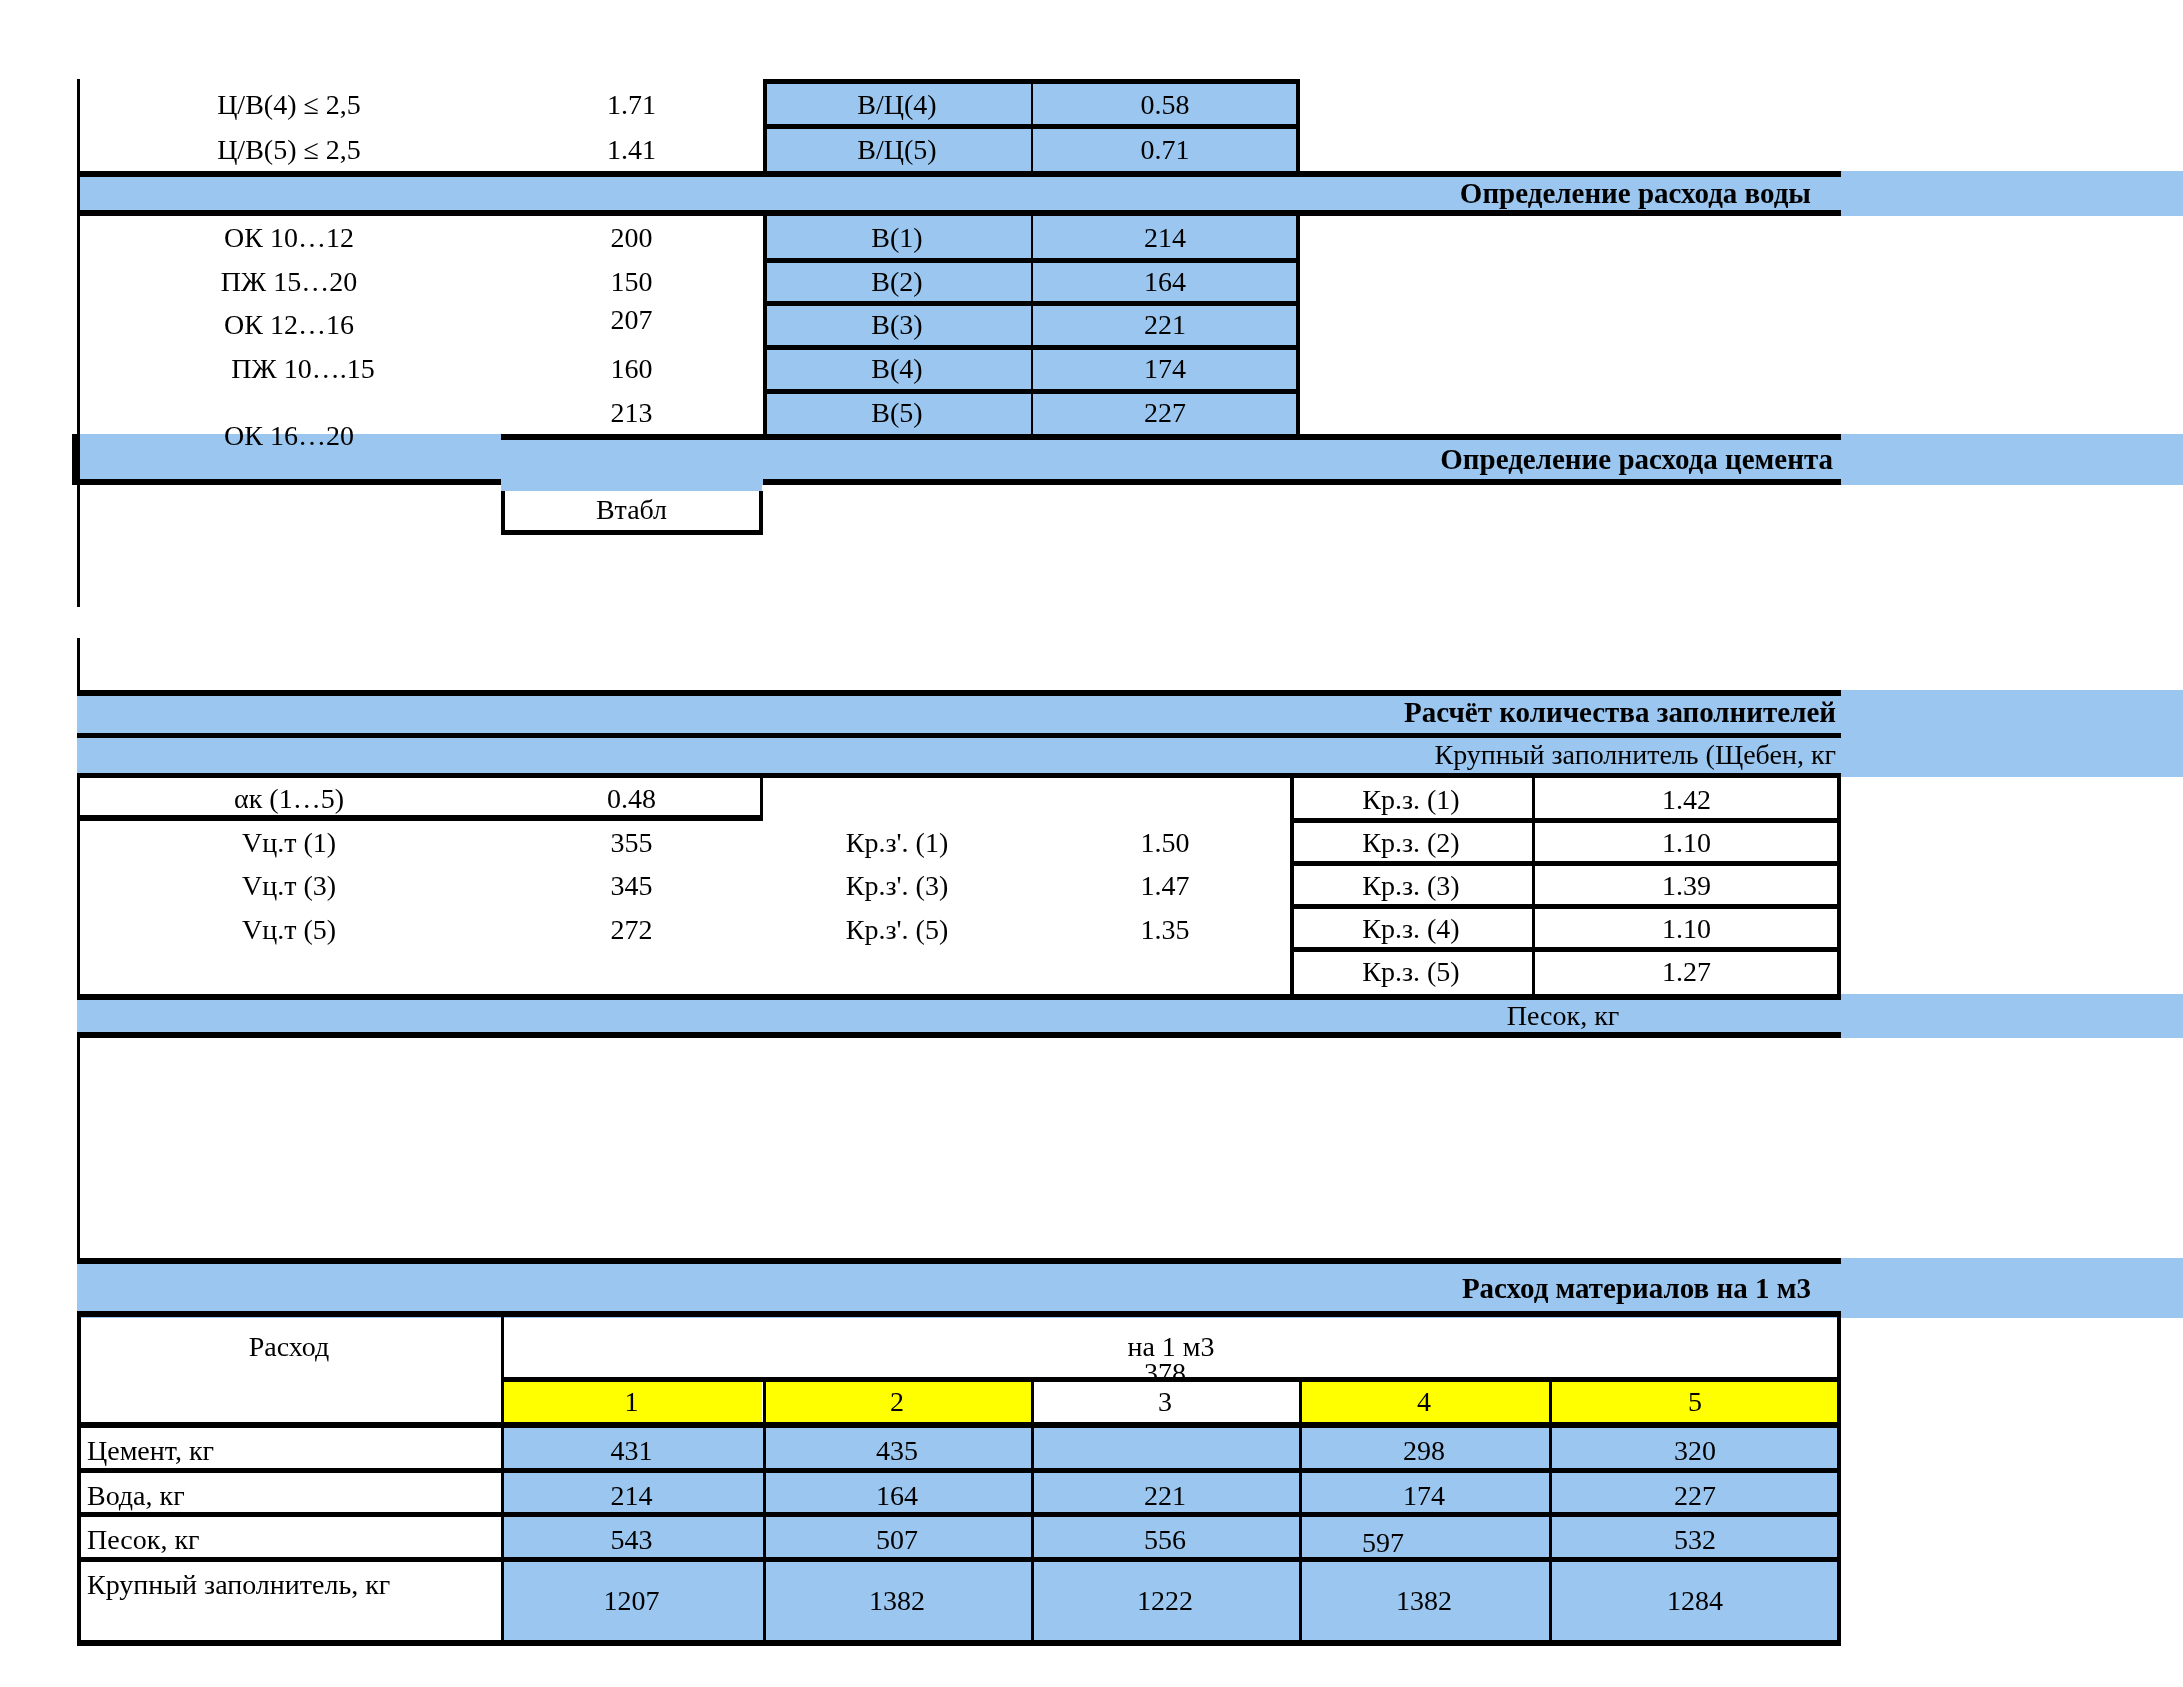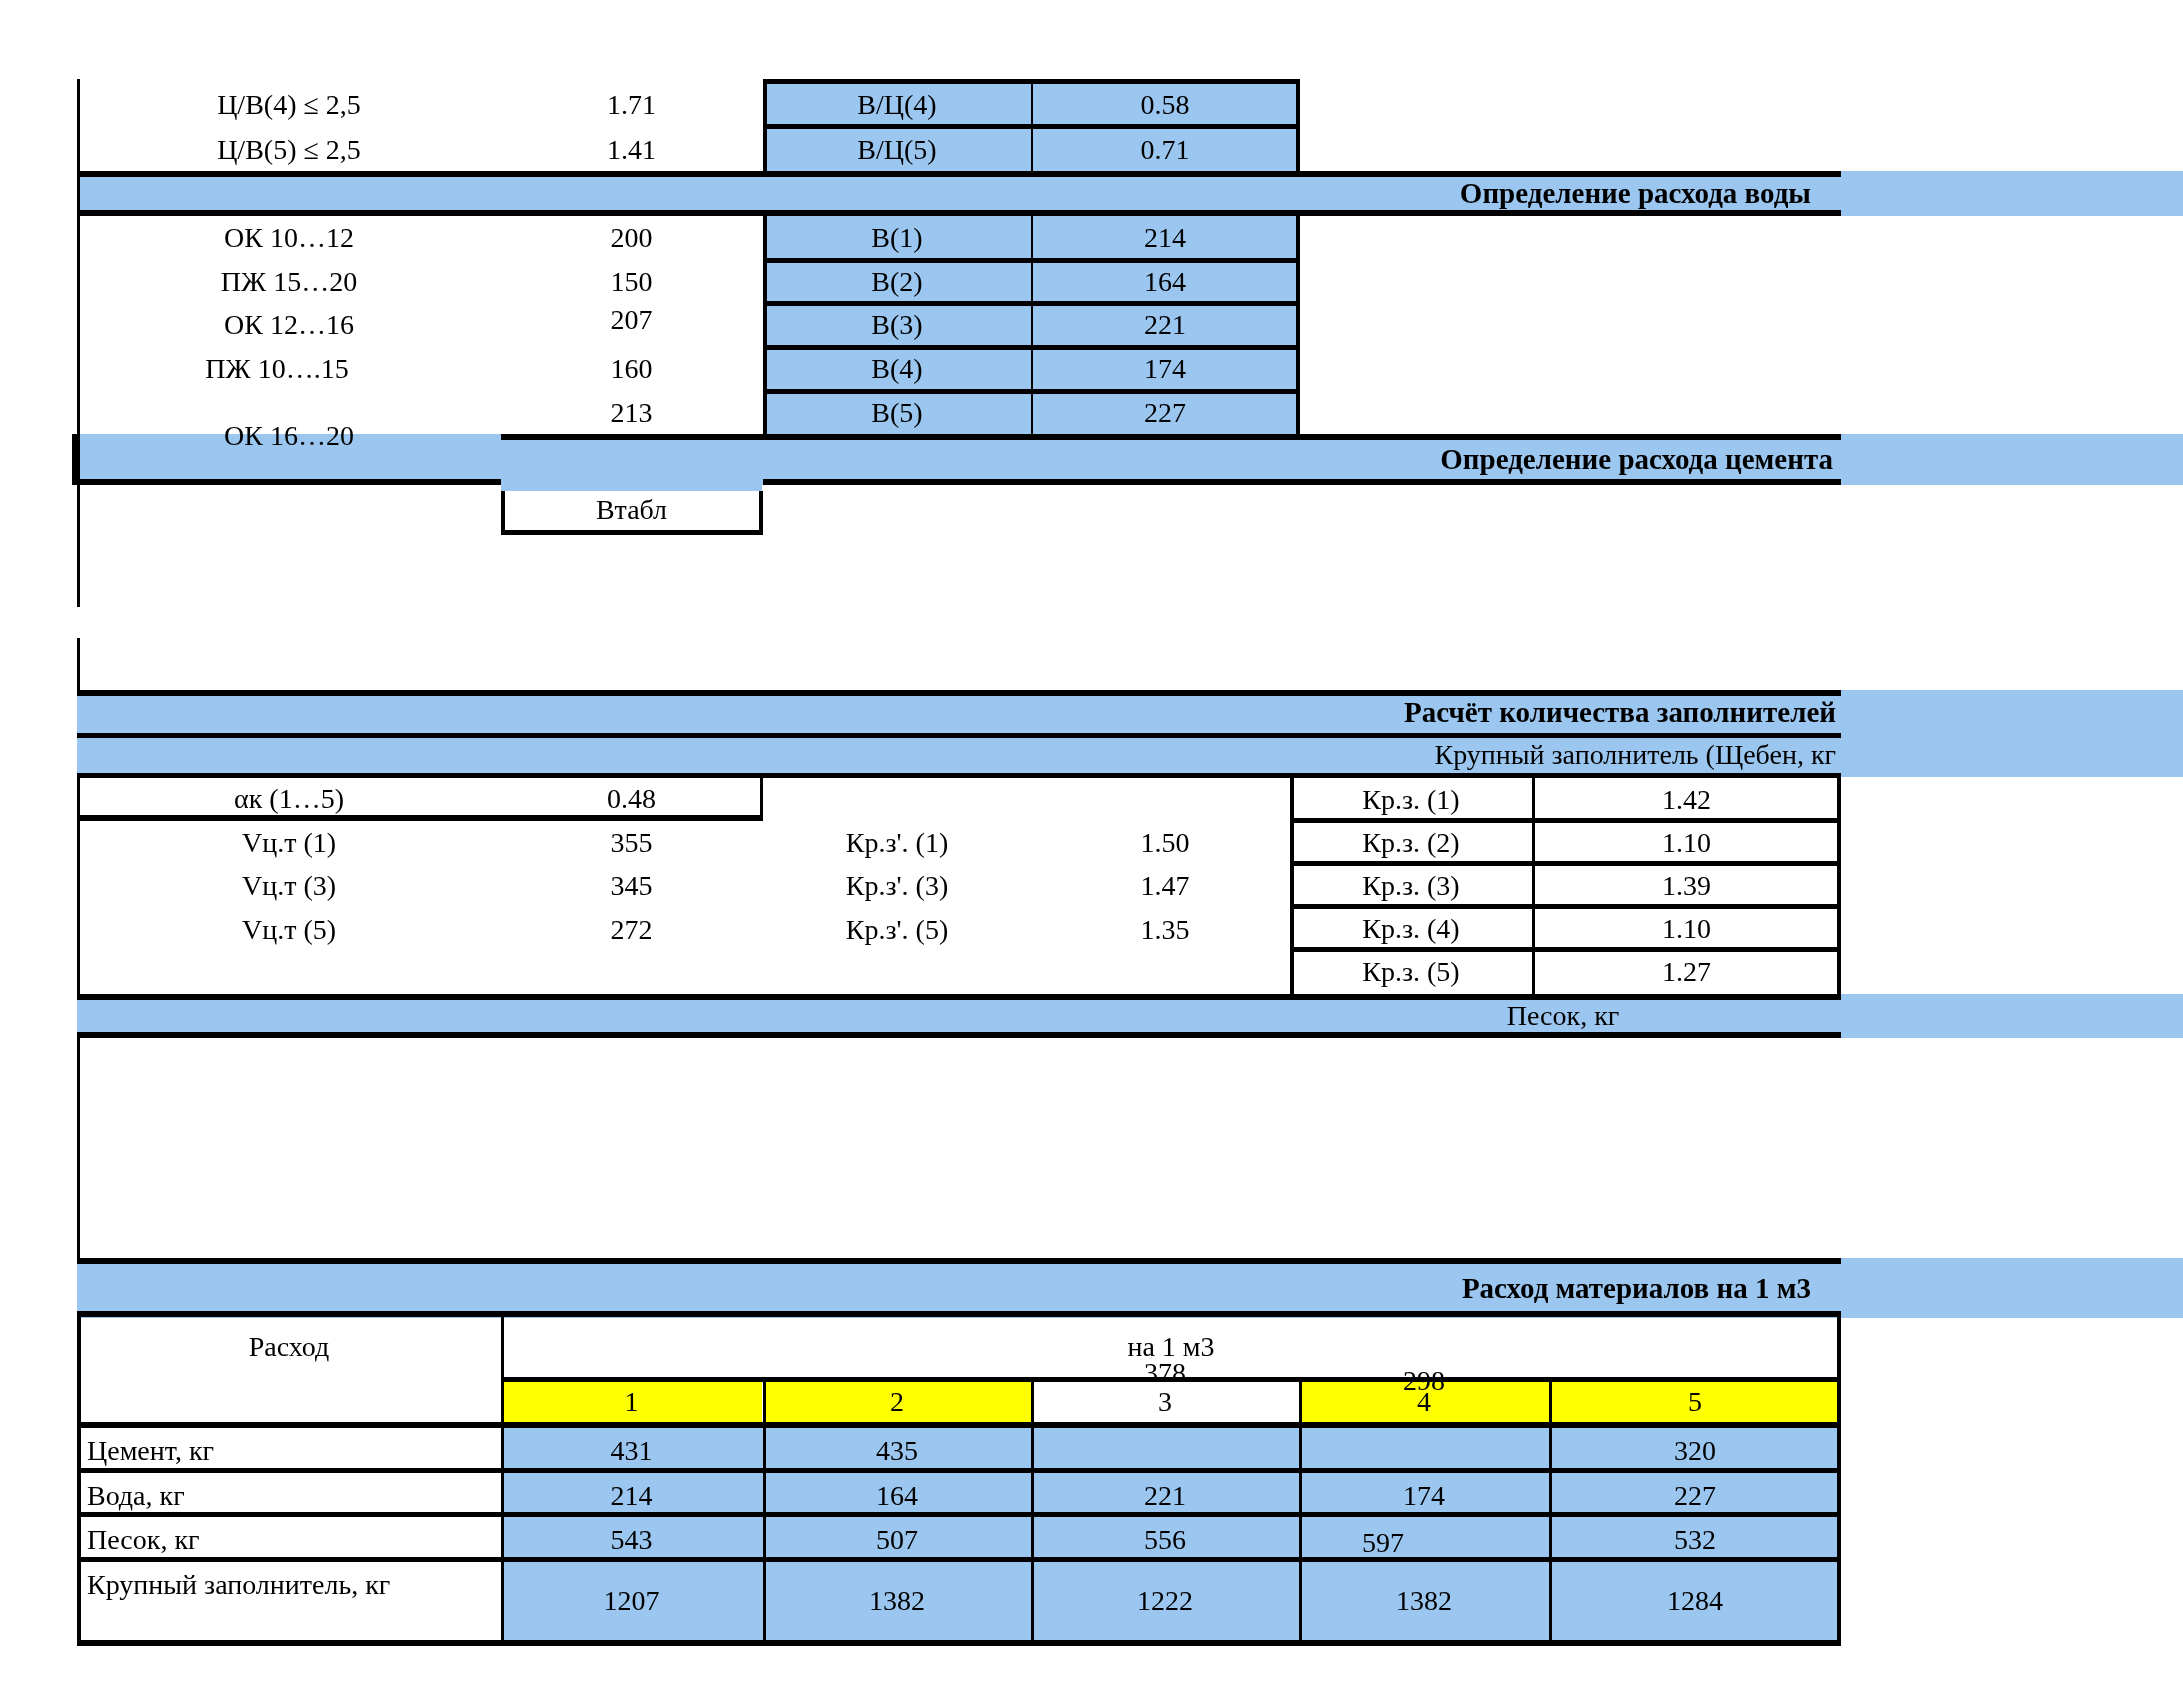--- a/index.html
+++ b/index.html
@@ -123,21 +123,21 @@
   <div class="c" style="left:763px;top:216px;width:268px;height:44px">В(1)</div>
   <div class="c" style="left:1031px;top:216px;width:268px;height:44px">214</div>
   <div class="c" style="left:77px;top:260px;width:424px;height:44px">ПЖ 15…20</div>
   <div class="c" style="left:501px;top:260px;width:261px;height:44px">150</div>
   <div class="c" style="left:763px;top:260px;width:268px;height:44px">В(2)</div>
   <div class="c" style="left:1031px;top:260px;width:268px;height:44px">164</div>
   <div class="c" style="left:77px;top:303px;width:424px;height:44px">ОК 12…16</div>
   <div class="c" style="left:501px;top:298px;width:261px;height:44px">207</div>
   <div class="c" style="left:763px;top:303px;width:268px;height:44px">В(3)</div>
   <div class="c" style="left:1031px;top:303px;width:268px;height:44px">221</div>
-  <div class="c" style="left:65px;top:347px;width:424px;height:44px">ПЖ 10….15</div>
+  <div class="c" style="left:91px;top:347px;width:424px;height:44px">ПЖ 10….15</div>
   <div class="c" style="left:501px;top:347px;width:261px;height:44px">160</div>
   <div class="c" style="left:763px;top:347px;width:268px;height:44px">В(4)</div>
   <div class="c" style="left:1031px;top:347px;width:268px;height:44px">174</div>
   <div class="c" style="left:77px;top:414px;width:424px;height:44px">ОК 16…20</div>
   <div class="c" style="left:501px;top:391px;width:261px;height:44px">213</div>
   <div class="c" style="left:763px;top:391px;width:268px;height:44px">В(5)</div>
   <div class="c" style="left:1031px;top:391px;width:268px;height:44px">227</div>
 
   <div class="c b end" style="left:77px;top:434px;width:1764px;height:51px;padding-right:8px">Определение расхода цемента</div>
   <div class="c" style="left:501px;top:489px;width:261px;height:42px">Втабл</div>
@@ -182,21 +182,21 @@
   <div class="c" style="left:501px;top:1382px;width:261px;height:40px">1</div>
   <div class="c" style="left:763px;top:1382px;width:268px;height:40px">2</div>
   <div class="c" style="left:1031px;top:1382px;width:268px;height:40px">3</div>
   <div class="c" style="left:1299px;top:1382px;width:250px;height:40px">4</div>
   <div class="c" style="left:1549px;top:1382px;width:292px;height:40px">5</div>
 
   <div class="c lft" style="left:79px;top:1428px;width:422px;height:45px">Цемент, кг</div>
   <div class="c" style="left:501px;top:1428px;width:261px;height:45px">431</div>
   <div class="c" style="left:763px;top:1428px;width:268px;height:45px">435</div>
   <div class="c" style="left:1031px;top:1350px;width:268px;height:45px">378</div>
-  <div class="c" style="left:1299px;top:1358px;width:250px;height:45px">298</div>
+  <div class="c" style="left:1299px;top:1428px;width:250px;height:45px">298</div>
   <div class="c" style="left:1549px;top:1428px;width:292px;height:45px">320</div>
 
   <div class="c lft" style="left:79px;top:1473px;width:422px;height:45px">Вода, кг</div>
   <div class="c" style="left:501px;top:1473px;width:261px;height:45px">214</div>
   <div class="c" style="left:763px;top:1473px;width:268px;height:45px">164</div>
   <div class="c" style="left:1031px;top:1473px;width:268px;height:45px">221</div>
   <div class="c" style="left:1299px;top:1473px;width:250px;height:45px">174</div>
   <div class="c" style="left:1549px;top:1473px;width:292px;height:45px">227</div>
 
   <div class="c lft" style="left:79px;top:1517px;width:422px;height:45px">Песок, кг</div>

